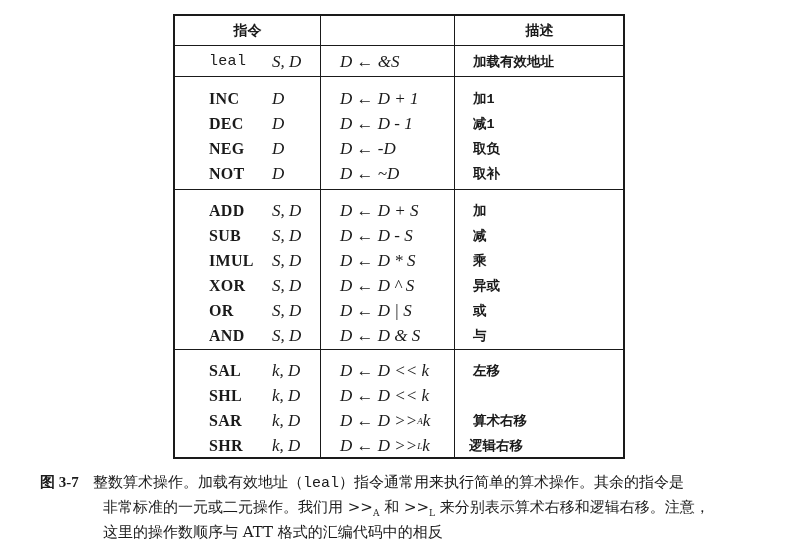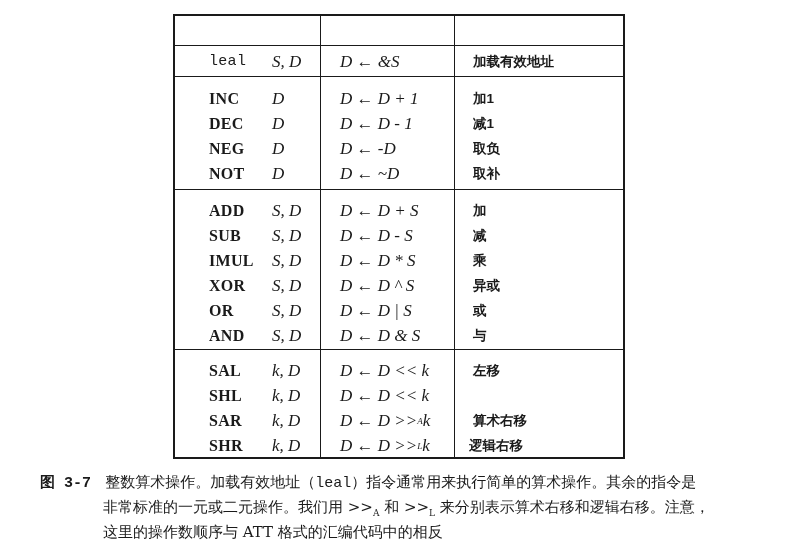--- a/index.html
+++ b/index.html
@@ -15,34 +15,36 @@
     .hline { position: absolute; left: 0; right: 0; height: 0; border-top: 1.5px solid #1a1a1a; }
     .hdr { position: absolute; top: 0; height: 30px; display: flex; align-items: center; justify-content: center;
       font-family: "DejaVu Sans", sans-serif; font-weight: bold; font-size: 14px; }
     .row { position: absolute; left: 0; right: 0; height: 25px; }
     .cell { position: absolute; top: 0; height: 25px; display: flex; align-items: center; white-space: nowrap; }
     .mnem { font-family: "Liberation Serif", serif; font-weight: bold; font-size: 16px; letter-spacing: 0.3px; }
     .mnem.mono { font-family: "Liberation Mono", monospace; font-weight: normal; font-size: 15px; }
     .ops { font-family: "Liberation Serif", serif; font-style: italic; font-size: 17px; }
     .eff { font-family: "Liberation Serif", serif; font-size: 17px; }
     .eff i { font-style: italic; }
-    .desc { font-family: Liberation Sans, sans-serif; font-weight: bold; font-size: 13.5px; }
+    .desc { font-family: Liberation Mono, monospace; font-weight: bold; font-size: 13.5px; }
     .caption { position: absolute; left: 40px; top: 470px; width: 740px; font-family: "DejaVu Serif", serif; font-size: 15px; line-height: 25px; }
     .caption .line { position: absolute; white-space: nowrap; }
-    .cap-label { font-family: Liberation Mono, monospace; font-weight: bold; margin-top: 36px; }
+    .cap-label { font-family: Liberation Serif, serif; font-weight: bold; margin-top: 36px; }
     .cap-mono { font-family: "Liberation Mono", monospace; }
     sub { font-size: 9px; }
   </style>
 </head>
 <body>
 
 <div class="tbl">
   <div class="vline" style="left:145px"></div>
   <div class="vline" style="left:279px"></div>
 
+  <div class="hdr" style="left:0;width:145px">指令</div>
+  <div class="hdr" style="left:279px;width:171px">描述</div>
 
   <div class="hline" style="top:29px"></div>
 
   <div class="row" style="top:33px">
     <div class="cell mnem mono" style="left:34px">leal</div>
     <div class="cell ops" style="left:97px">S, D</div>
     <div class="cell eff" style="left:165px">
       <i>D</i>&nbsp;<span>←</span>&nbsp;<i>&amp;S</i>
     </div>
     <div class="cell desc" style="left:298px">加载有效地址</div>

